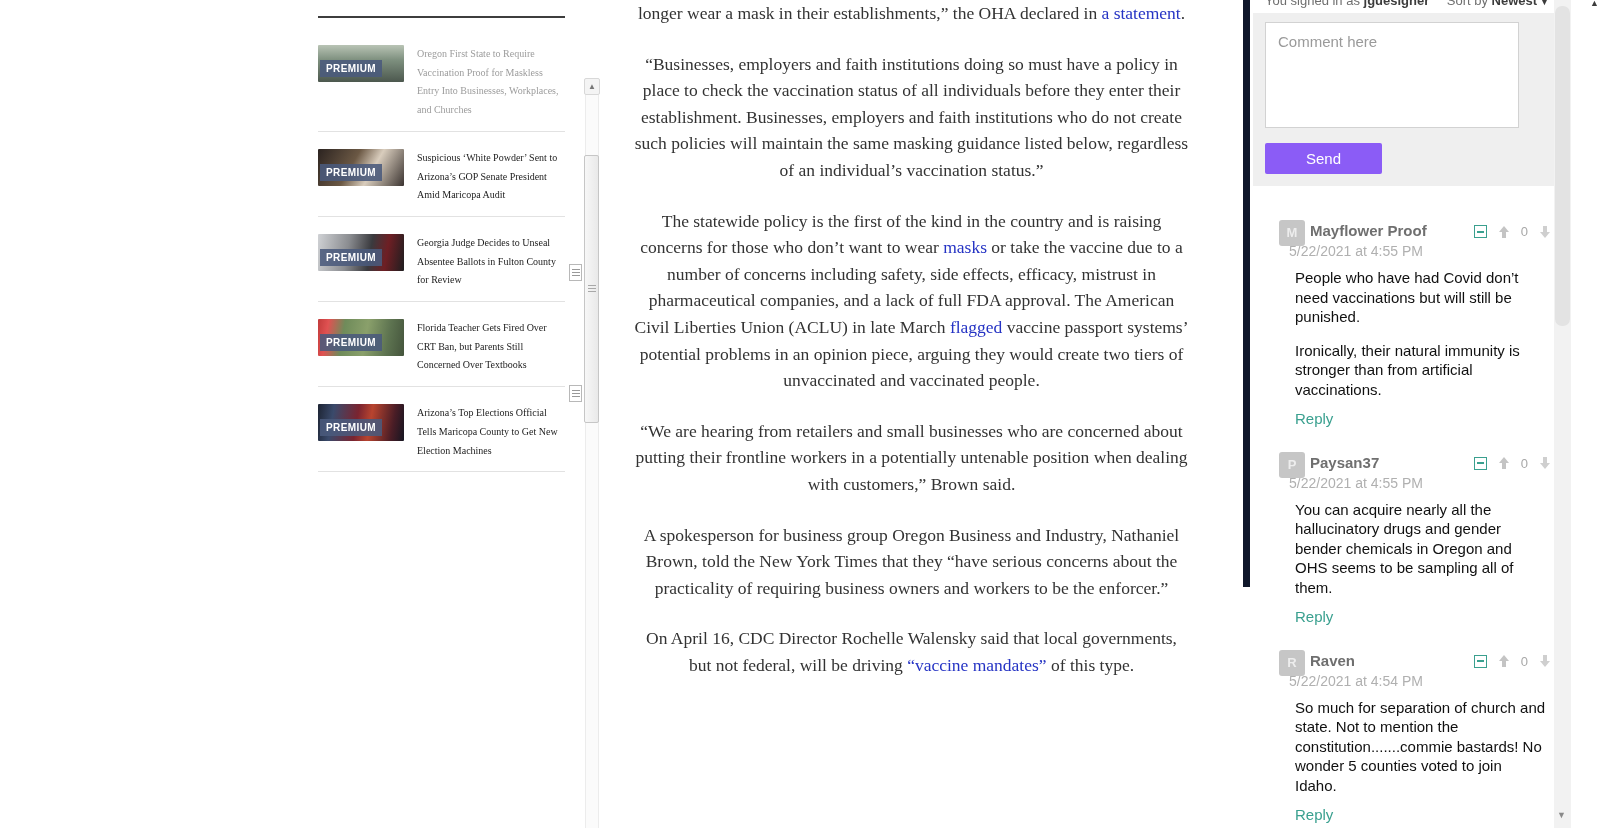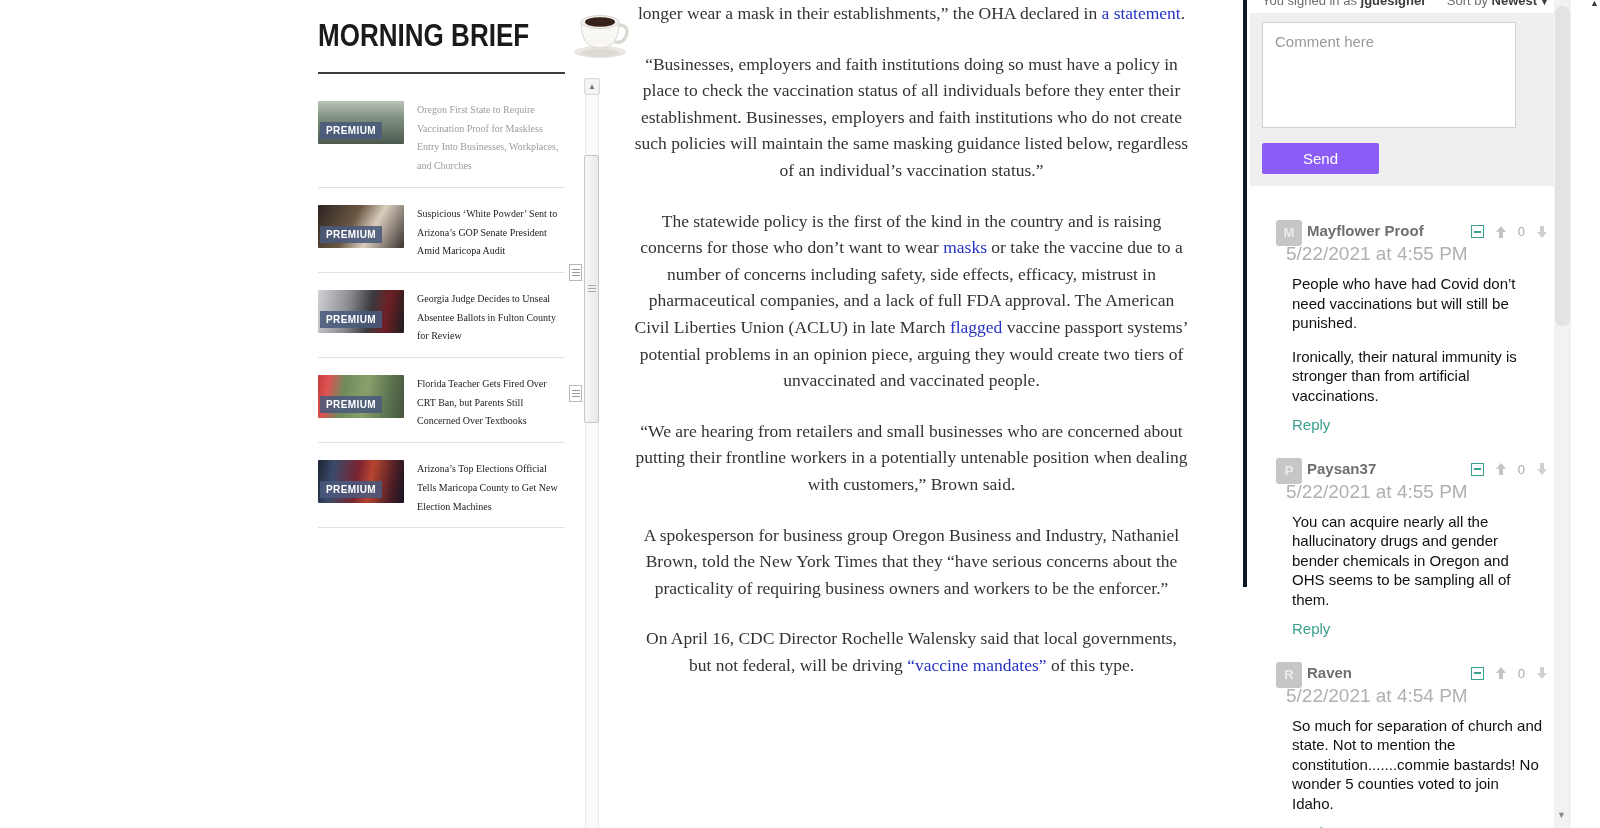--- a/index.html
+++ b/index.html
@@ -8,21 +8,21 @@
 
   
   #sidebar{position:absolute;left:318px;top:8px;width:247px;}
   .mb-logo{display:flex;align-items:center;height:56px;}
   .mb-logo-text{font-weight:bold;font-size:31px;color:#1a1a1a;white-space:nowrap;
     transform:scaleX(.84);transform-origin:left center;letter-spacing:0;}
   .mb-cup{margin-left:2px;flex:none;}
   .mb-rule{border-top:2px solid #3d3d3d;margin-top:8px;}
   .mb-item{display:flex;padding:17px 0 11px;border-bottom:1px solid #e2e2e2;cursor:pointer;}
   .mb-item:first-child{padding-top:27px;}
-  .mb-thumb{width:86px;height:43px;position:relative;flex:none;border-radius:1px;}
+  .mb-thumb{width:86px;height:37px;position:relative;flex:none;border-radius:1px;}
   .t1{background:linear-gradient(180deg,#b9c4b5 0%,#7e907f 40%,#4c584e 100%);}
   .t2{background:linear-gradient(120deg,#2b2320 0%,#6b5844 40%,#d9cdbd 62%,#3a3330 100%);}
   .t3{background:linear-gradient(100deg,#d0d2d5 0%,#8a8c90 35%,#3a3a3e 60%,#6e1f24 78%,#1e1e20 100%);}
   .t4{background:linear-gradient(135deg,#ffffff 0%,#eceae5 45%,#d8d5cf 80%,#c9c6bf 100%);border:1px solid #eee;}
   .t5{background:linear-gradient(100deg,#c23b3b 0%,#e05252 12%,#6f8b5a 30%,#8aa06b 55%,#5d7350 80%,#44543c 100%);}
   .t6{background:linear-gradient(100deg,#1d2433 0%,#3a4a6b 18%,#7a2430 45%,#b8442f 60%,#4a1d26 85%,#151521 100%);}
   .premium-badge{position:absolute;left:2px;bottom:5px;background:rgba(74,90,124,.88);color:#fff;
     font-weight:bold;font-size:10px;padding:3px 6px;letter-spacing:.4px;}
   .mb-title{margin-left:13px;font-family:"Liberation Serif",serif;font-size:10px;line-height:18.7px;color:#1c1c1c;}
   .mb-title.muted{color:#9c9c9c;}
@@ -41,21 +41,21 @@
   .gripbox div{width:8px;height:1px;background:#999;}
   .gb1{left:569px;top:264px;} .gb2{left:569px;top:385px;}
 
   
   #article{position:absolute;left:625px;top:0;width:573px;font-family:"Liberation Serif",serif;
     font-size:17.5px;line-height:26.6px;color:#333;}
   .a-p{margin:0 8px 24px;text-align:center;}
   .a-link{color:#2533c4;text-decoration:none;cursor:pointer;}
 
   
-  #comments{position:absolute;left:1243px;top:0;width:310px;height:587px;border-left:4px solid #0f172a;box-sizing:border-box;}
+  #comments{position:absolute;left:1243px;top:0;width:310px;height:587px;border-left:7px solid #0f172a;box-sizing:border-box;}
   .signedin{position:absolute;top:-7px;left:15px;right:4px;font-size:13px;color:#6e6e6e;
     display:flex;justify-content:space-between;white-space:nowrap;}
   .signedin b{color:#3c3c3c;}
   .sort-caret{font-size:9px;color:#3c3c3c;margin-left:3px;}
   .composer{position:absolute;top:13px;left:3px;width:304px;height:173px;background:#efefef;}
   .composer textarea{position:absolute;left:12px;top:9px;width:254px;height:106px;box-sizing:border-box;
     padding:10px 12px;border:1px solid #d2d2d2;font-family:"Liberation Sans",sans-serif;font-size:15px;color:#333;
     resize:none;outline:none;background:#fff;}
   .composer textarea::placeholder{color:#9a9a9a;}
   .send{position:absolute;left:12px;top:130px;width:117px;height:31px;background:#8b5cf6;color:#fff;
@@ -70,50 +70,37 @@
     align-items:center;justify-content:center;cursor:pointer;}
   .minusline{width:7px;height:2px;background:#3aa08f;}
   .vote{width:12px;cursor:pointer;}
   .v-head-up{width:0;height:0;border-left:5px solid transparent;border-right:5px solid transparent;
     border-bottom:6px solid #c4c4c4;margin:0 auto;}
   .v-head-down{width:0;height:0;border-left:5px solid transparent;border-right:5px solid transparent;
     border-top:6px solid #cfcfcf;margin:0 auto;}
   .v-stem{width:4px;height:6px;background:#c4c4c4;margin:0 auto;}
   .v-stem.down{background:#cfcfcf;}
   .score{font-size:13px;color:#a8a8a8;}
-  .c-time{margin-left:-6px;padding-top:4px;font-size:19px;color:#b0b0b0;}
+  .c-time{margin-left:-6px;padding-top:4px;font-size:14px;color:#b0b0b0;}
   .c-body{padding-top:9px;font-size:15px;line-height:19.5px;color:#101010;width:252px;}
   .c-body p{margin:0 0 14px;}
   .reply{color:#3aa08f;font-size:15px;margin-top:-4px;cursor:pointer;}
 
   
   .sbr-track{position:absolute;left:1554px;top:0;width:17px;height:828px;background:#f2f2f2;}
   .sbr-thumb{position:absolute;left:1555px;top:6px;width:15px;height:320px;background:#e3e3e3;border-radius:7px;}
   .sbr-arrow{position:absolute;left:1557px;top:810px;font-size:9px;color:#8a8a8a;}
   .win-arrow{position:absolute;left:1590px;top:-2px;font-size:9px;color:#3c3c3c;}
 </style>
 </head>
 <body>
 
 <div id="screen">
 
   <div id="sidebar">
-    <div class="mb-logo">
-      <span class="mb-logo-text">MORNING BRIEF</span>
-      <span class="mb-cup">
-        <svg width="62" height="50" viewBox="0 0 62 50">
-          <ellipse cx="29" cy="43" rx="26" ry="6" fill="#e9e6e1"></ellipse>
-          <ellipse cx="29" cy="44" rx="19" ry="4" fill="#dcd8d2"></ellipse>
-          <path d="M10 13 q0 26 19 26 q19 0 19 -26 z" fill="#faf8f5" stroke="#d8d4cf" stroke-width="1"></path>
-          <ellipse cx="29" cy="13" rx="19" ry="6.5" fill="#f3f1ed" stroke="#d8d4cf" stroke-width="1"></ellipse>
-          <ellipse cx="29" cy="13" rx="15" ry="4.8" fill="#38201a"></ellipse>
-          <path d="M48 16 q11 1 7 11 q-3 8 -11 6" fill="none" stroke="#ddd9d4" stroke-width="3.5"></path>
-        </svg>
-      </span>
-    </div>
     <div class="mb-rule"></div>
     <div class="mb-list">
         <div class="mb-item">
           <div class="mb-thumb t1">
             <span class="premium-badge">PREMIUM</span>
           </div>
           <div class="mb-title muted">Oregon First State to Require Vaccination Proof for Maskless Entry Into Businesses, Workplaces, and Churches</div>
         </div>
         <div class="mb-item">
           <div class="mb-thumb t2">

